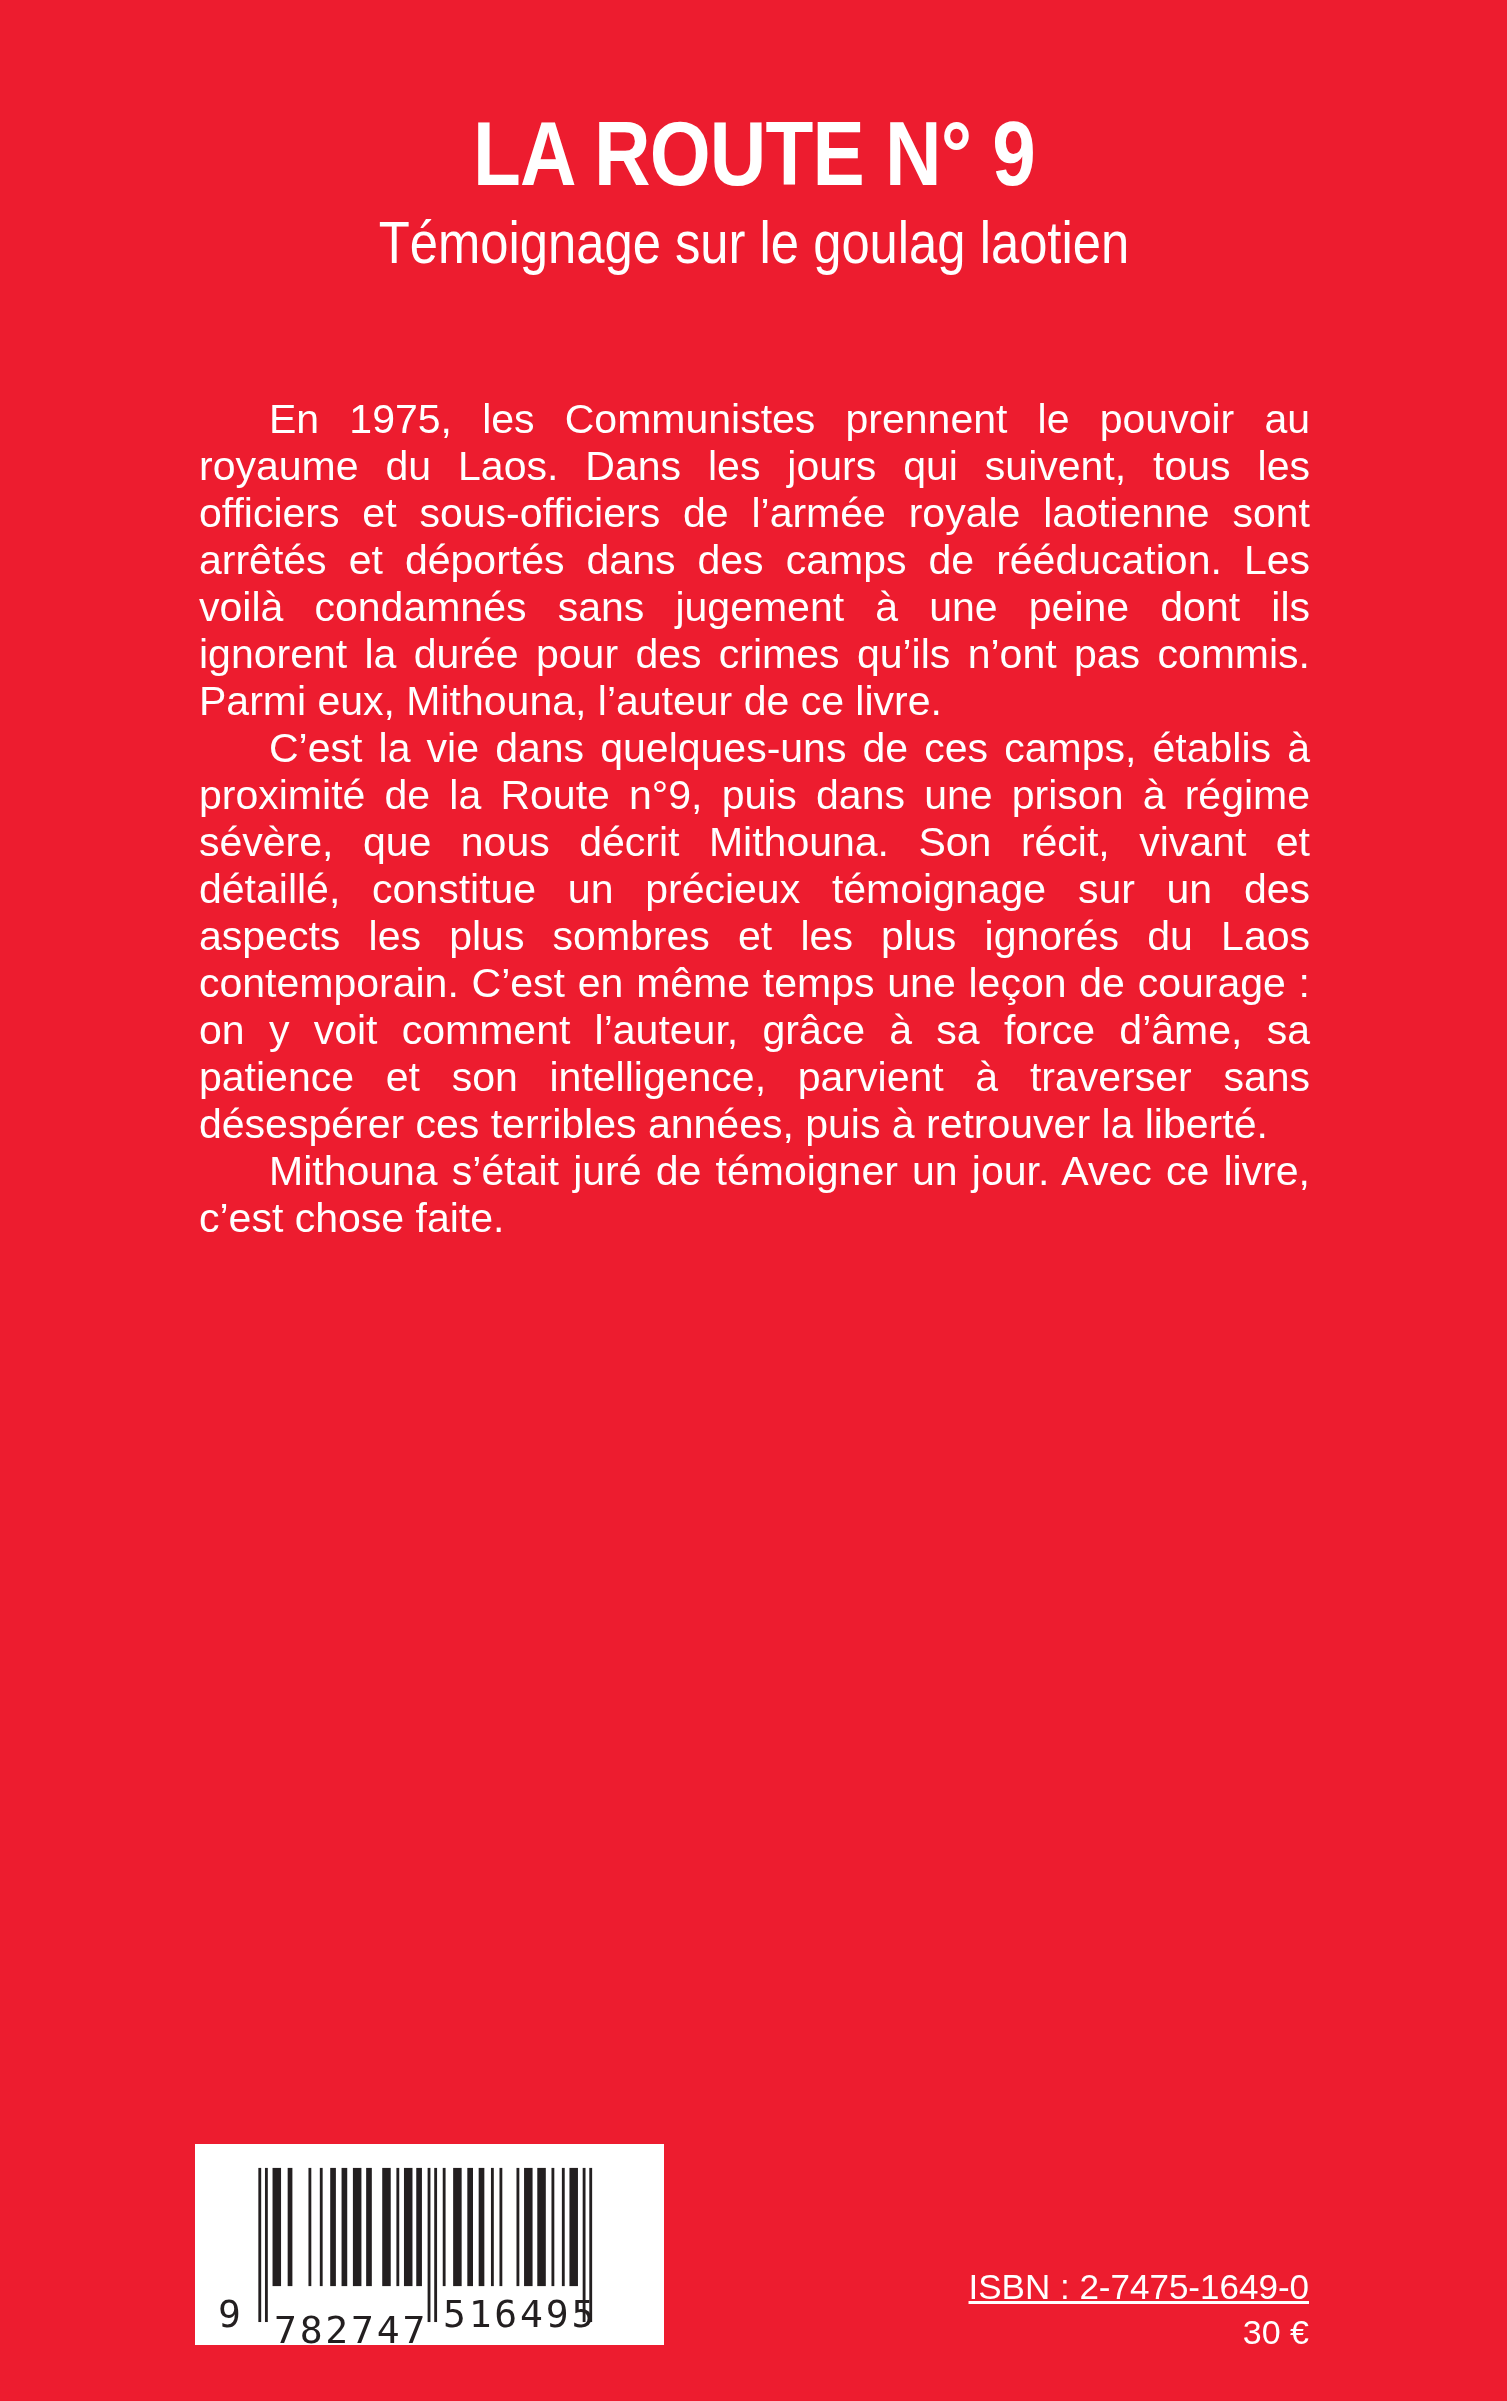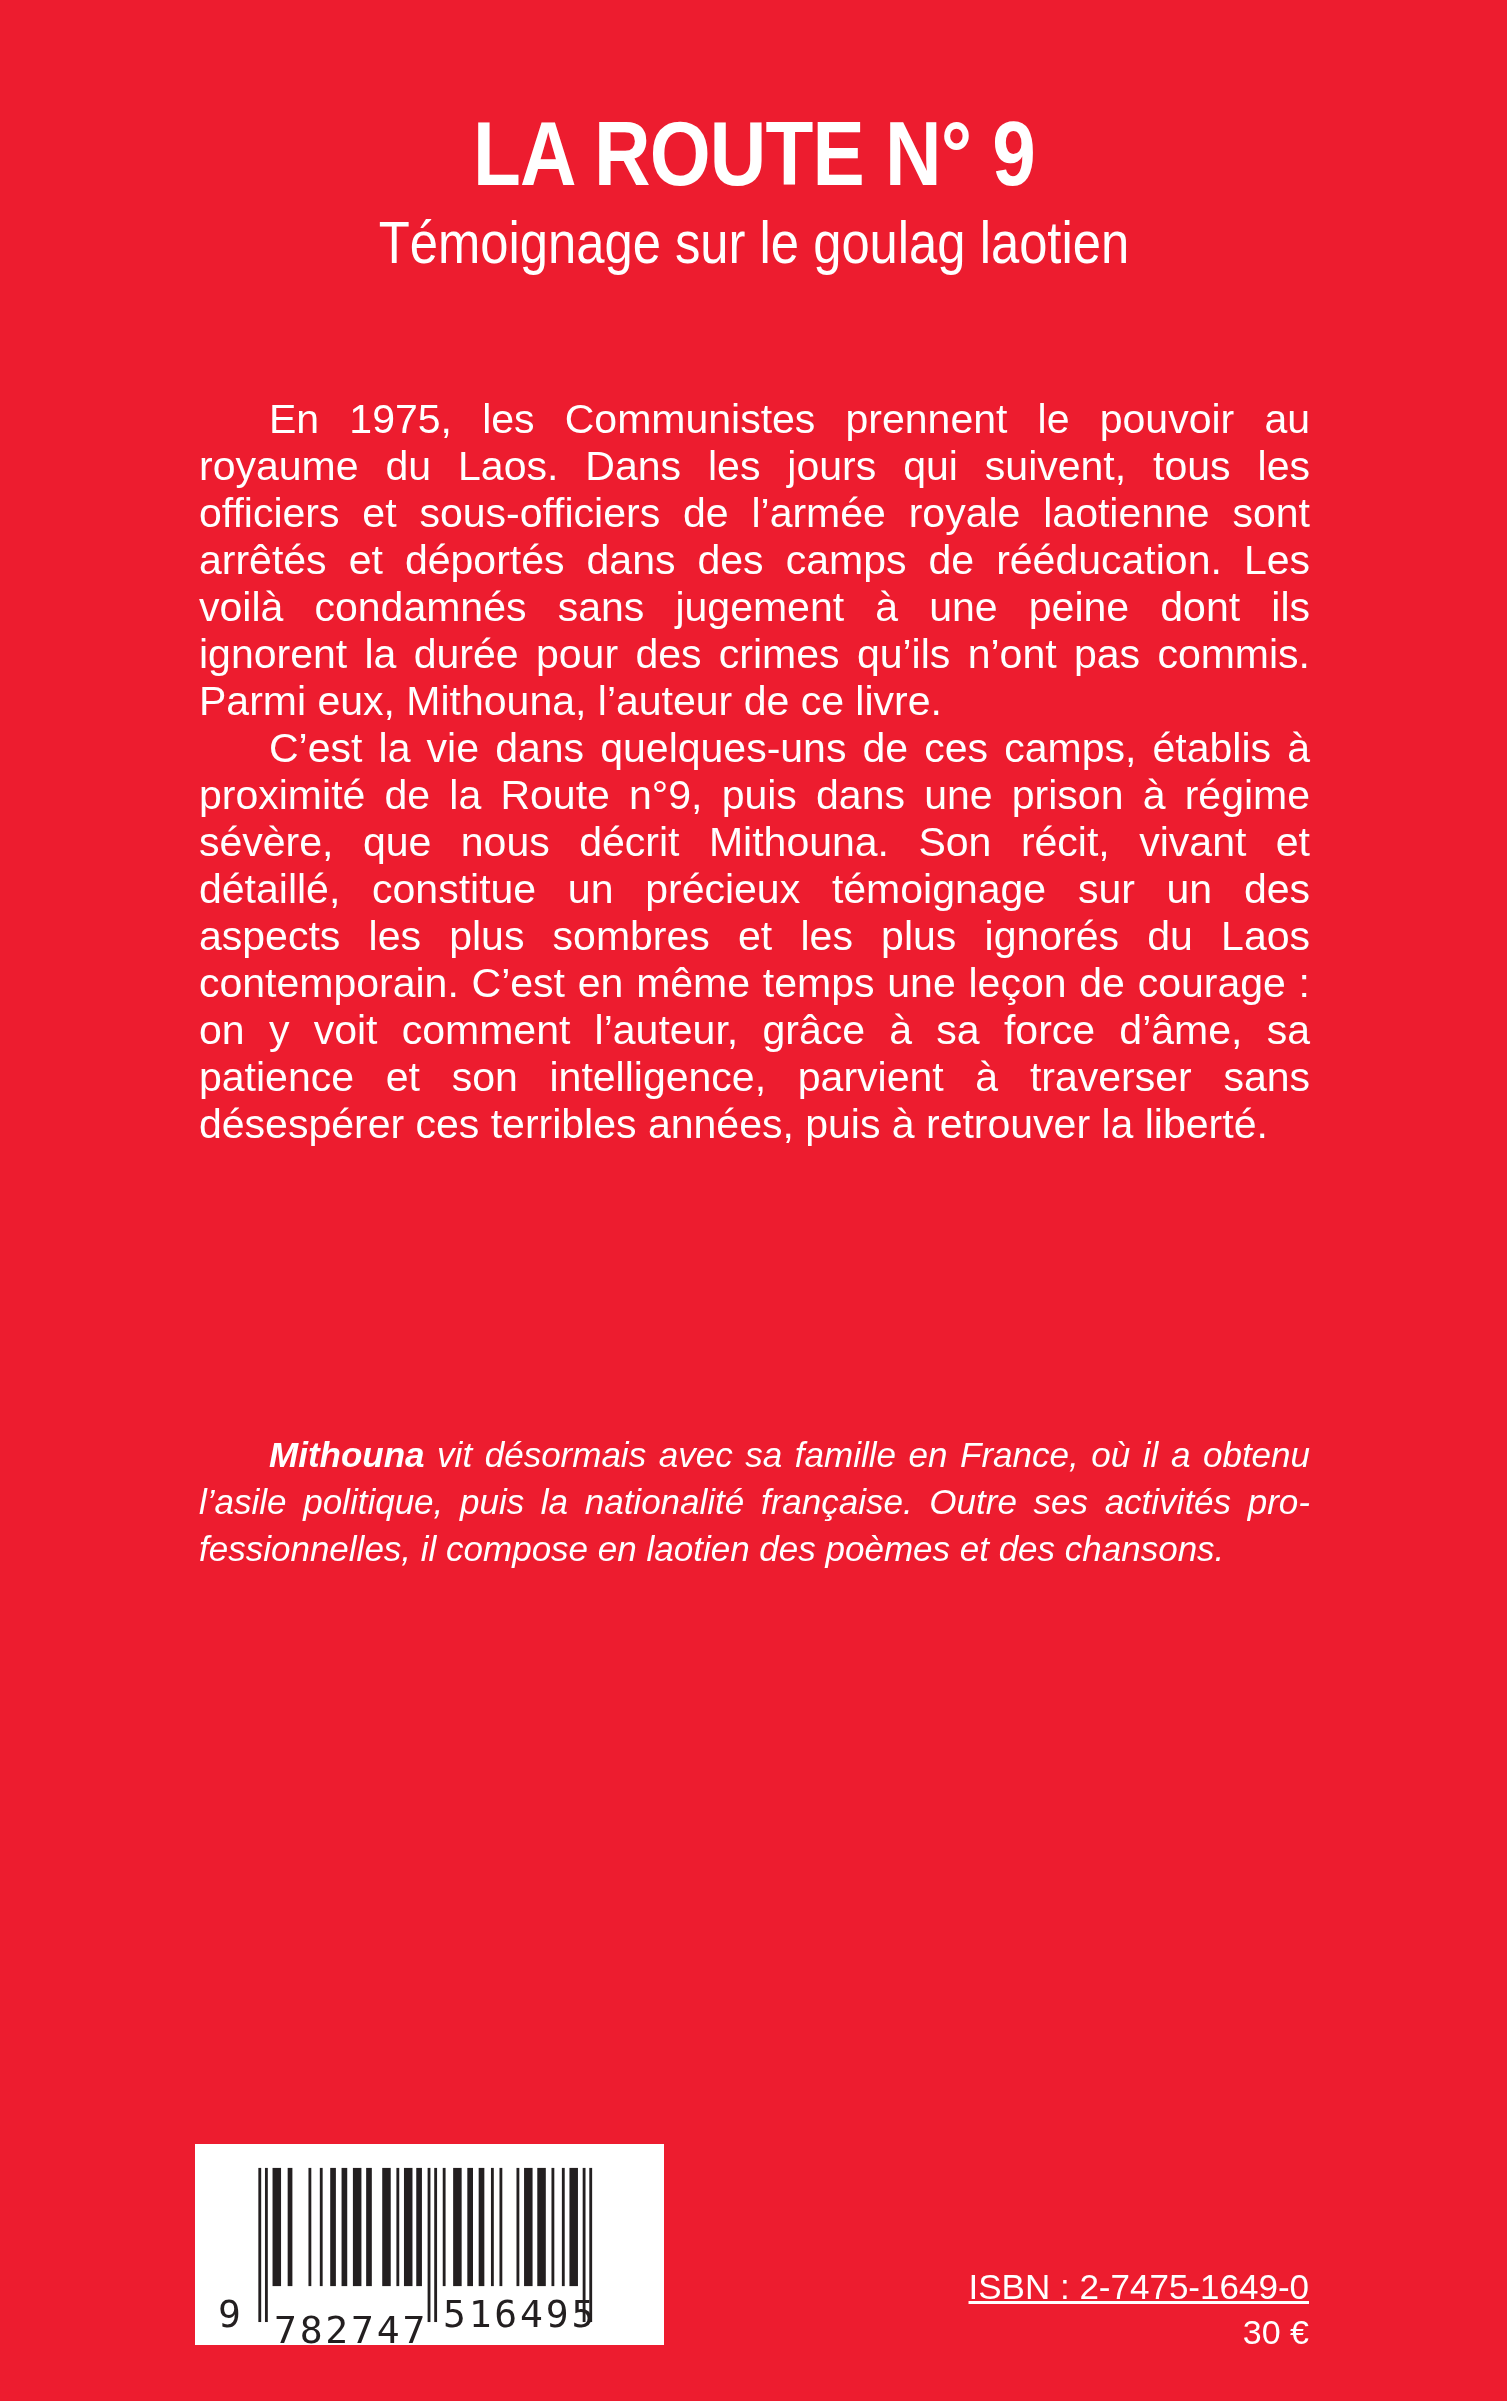--- a/index.html
+++ b/index.html
@@ -60,24 +60,24 @@
 </style>
 </head>
 <body>
 
 <div class="title">LA ROUTE N° 9</div>
 <div class="subtitle">Témoignage sur le goulag laotien</div>
 
 <div class="body-text">
   <p>En 1975, les Communistes prennent le pouvoir au royaume du Laos. Dans les jours qui suivent, tous les officiers et sous-officiers de l’armée royale laotienne sont arrêtés et déportés dans des camps de rééducation. Les voilà condamnés sans jugement à une peine dont ils ignorent la durée pour des crimes qu’ils n’ont pas commis. Parmi eux, Mithouna, l’auteur de ce livre.</p>
   <p>C’est la vie dans quelques-uns de ces camps, établis à proximité de la Route n°9, puis dans une prison à régime sévère, que nous décrit Mithouna. Son récit, vivant et détaillé, constitue un précieux témoignage sur un des aspects les plus sombres et les plus ignorés du Laos contemporain. C’est en même temps une leçon de courage : on y voit comment l’auteur, grâce à sa force d’âme, sa patience et son intelligence, parvient à traverser sans désespérer ces terribles années, puis à retrouver la liberté.</p>
+  <p>Mithouna s’était juré de témoigner un jour. Avec ce livre, c’est chose faite.</p>
 </div>
 
 <div class="bio-text">
-  <p><b>Mithouna</b><span> vit désormais avec sa famille en France, où il a obtenu l’asile politique, puis la nationalité française. Outre ses activités pro-fessionnelles, il compose en laotien des poèmes et des chansons.</span></p>
 </div>
 
 <div class="barcode-box">
   <svg class="barcode-svg" width="469" height="201" viewBox="0 0 496 212">
     <g fill="#231f20">
 
       <rect x="67" y="25" width="3" height="163"></rect>
       <rect x="74" y="25" width="3" height="163"></rect>
 
       <rect x="82" y="25" width="9" height="125"></rect>

